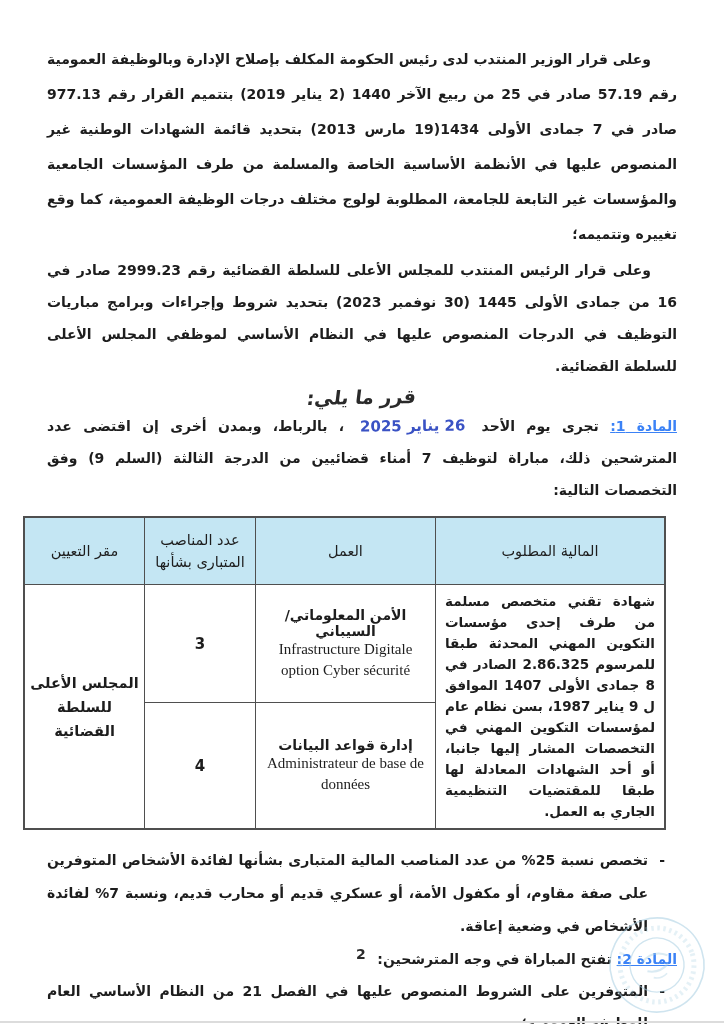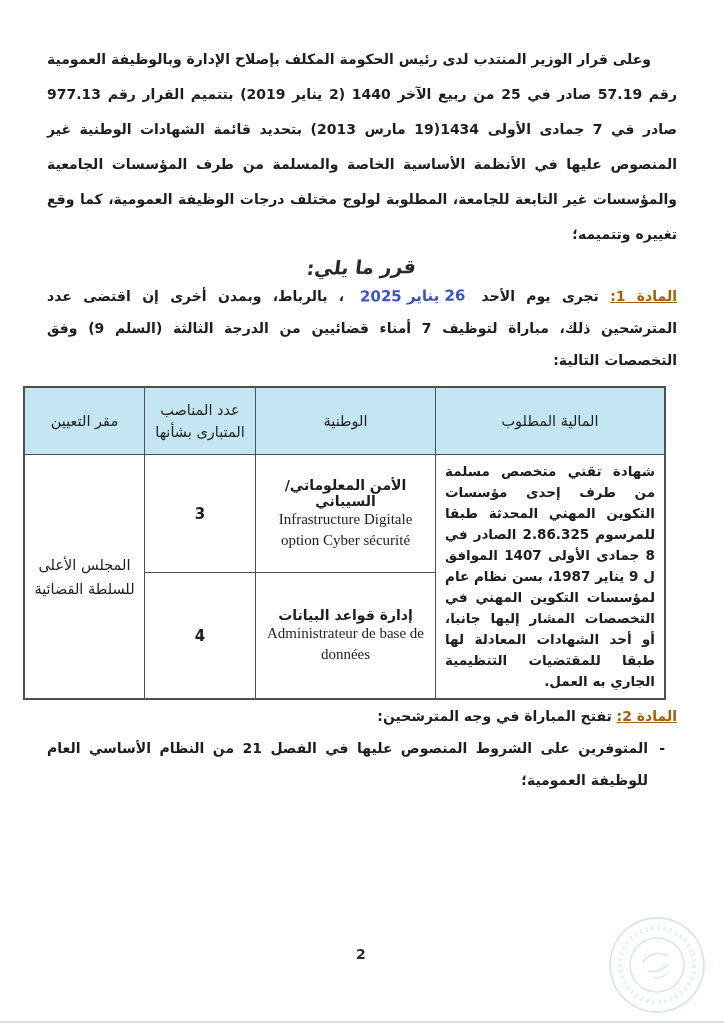--- a/index.html
+++ b/index.html
@@ -15,21 +15,21 @@
   }
   p.pre.second { line-height:32px; margin-top:2px; }
 
   .decree-wrap { text-align:center; margin:4px 0 2px 0; }
   .decree {
     display:inline-block; font-size:19px; font-weight:700; color:#2a2a2a;
     transform:skewX(-8deg) rotate(-1deg); letter-spacing:1px;
   }
 
   p.article { margin:0; font-size:14px; font-weight:700; line-height:32px; text-align:justify; }
-  .art-label { color:#a16207; text-decoration:underline; }
+  .art-label { color:#3b82f6; text-decoration:underline; }
   .stamp-date {
     display:inline-block; color:#3a52c4; font-weight:700; font-size:15px;
     letter-spacing:3px; margin:0 16px; white-space:nowrap; transform:rotate(-0.6deg);
   }
 
   table.positions {
     border-collapse:collapse; margin:10px 11px 0 31px; width:588px;
     border:2px solid #4f4f4f; table-layout:fixed;
   }
   table.positions th, table.positions td { border:1.5px solid #4f4f4f; vertical-align:middle; }
@@ -41,21 +41,21 @@
     font-size:13.5px; font-weight:700; text-align:justify; line-height:21px;
     padding:6px 9px;
   }
   td.spec-cell { text-align:center; padding:4px; }
   .spec-ar { font-size:14px; font-weight:700; line-height:16px; }
   .spec-fr {
     font-family:"Liberation Serif", serif; font-size:15px; font-weight:400;
     direction:ltr; line-height:21px;
   }
   td.count-cell { text-align:center; font-size:15px; font-weight:700; }
-  td.location-cell { text-align:center; font-size:14.5px; font-weight:400; line-height:24px; }
+  td.location-cell { text-align:center; font-size:14.5px; font-weight:700; line-height:24px; }
   tr.row-1 { height:90px; }
   tr.row-2 { height:96px; }
 
   ul.dash-list { list-style:none; margin:0; padding:0 12px 0 0; }
   ul.dash-list li {
     position:relative; padding-right:17px; font-size:14px; font-weight:700;
     line-height:32px; text-align:justify;
   }
   ul.dash-list li::before { content:"-"; position:absolute; right:0; top:0; }
   ul.quota { margin-top:14px; }
@@ -70,33 +70,34 @@
     position:absolute; left:0; top:1011px; width:724px; height:2px; background:#dcdcdc;
   }
 </style>
 </head>
 <body>
 
 <div class="page">
   <div class="content">
 
     <p class="pre">وعلى قرار الوزير المنتدب لدى رئيس الحكومة المكلف بإصلاح الإدارة وبالوظيفة العمومية رقم 57.19 صادر في 25 من ربيع الآخر 1440 (2 يناير 2019) بتتميم القرار رقم 977.13 صادر في 7 جمادى الأولى 1434(19 مارس 2013) بتحديد قائمة الشهادات الوطنية غير المنصوص عليها في الأنظمة الأساسية الخاصة والمسلمة من طرف المؤسسات الجامعية والمؤسسات غير التابعة للجامعة، المطلوبة لولوج مختلف درجات الوظيفة العمومية، كما وقع تغييره وتتميمه؛</p>
+    <p class="pre second">وعلى قرار الرئيس المنتدب للمجلس الأعلى للسلطة القضائية رقم 2999.23 صادر في 16 من جمادى الأولى 1445 (30 نوفمبر 2023) بتحديد شروط وإجراءات وبرامج مباريات التوظيف في الدرجات المنصوص عليها في النظام الأساسي لموظفي المجلس الأعلى للسلطة القضائية.</p>
 
     <div class="decree-wrap">
       <span class="decree">قرر ما يلي:</span>
     </div>
 
     <p class="article"><span class="art-label">المادة 1:</span>
       <span>تجرى يوم الأحد</span><span class="stamp-date">26 يناير 2025</span><span>، بالرباط، وبمدن أخرى إن اقتضى عدد المترشحين ذلك، مباراة لتوظيف 7 أمناء قضائيين من الدرجة الثالثة (السلم 9) وفق التخصصات التالية:</span></p>
 
     <table class="positions">
       <thead>
         <tr>
           <th style="width:216px">المالية المطلوب</th>
-          <th style="width:167px">الوطنية</th>
+          <th style="width:167px">العمل</th>
           <th style="width:98px">عدد المناصب المتبارى بشأنها</th>
           <th style="width:107px">مقر التعيين</th>
         </tr>
       </thead>
       <tbody>
         <tr class="row-1">
           <td class="diploma-cell" rowspan="2">شهادة تقني متخصص مسلمة من طرف إحدى مؤسسات التكوين المهني المحدثة طبقا للمرسوم 2.86.325 الصادر في 8 جمادى الأولى 1407 الموافق ل 9 يناير 1987، بسن نظام عام لمؤسسات التكوين المهني في التخصصات المشار إليها جانبا، أو أحد الشهادات المعادلة لها طبقا للمقتضيات التنظيمية الجاري به العمل.</td>
           <td class="spec-cell">
             <div class="spec-ar">الأمن المعلوماتي/ السيباني</div>
             <div class="spec-fr">Infrastructure Digitale option Cyber sécurité</div>
@@ -107,20 +108,23 @@
         <tr class="row-2">
           <td class="spec-cell">
             <div class="spec-ar">إدارة قواعد البيانات</div>
             <div class="spec-fr">Administrateur de base de données</div>
           </td>
           <td class="count-cell">4</td>
         </tr>
       </tbody>
     </table>
 
+    <ul class="dash-list quota">
+      <li>تخصص نسبة 25% من عدد المناصب المالية المتبارى بشأنها لفائدة الأشخاص المتوفرين على صفة مقاوم، أو مكفول الأمة، أو عسكري قديم أو محارب قديم، ونسبة 7% لفائدة الأشخاص في وضعية إعاقة.</li>
+    </ul>
 
     <p class="article mt8"><span class="art-label">المادة 2:</span>
       <span>تفتح المباراة في وجه المترشحين:</span></p>
 
     <ul class="dash-list">
       <li>المتوفرين على الشروط المنصوص عليها في الفصل 21 من النظام الأساسي العام للوظيفة العمومية؛</li>
 
     </ul>
 
   </div>

